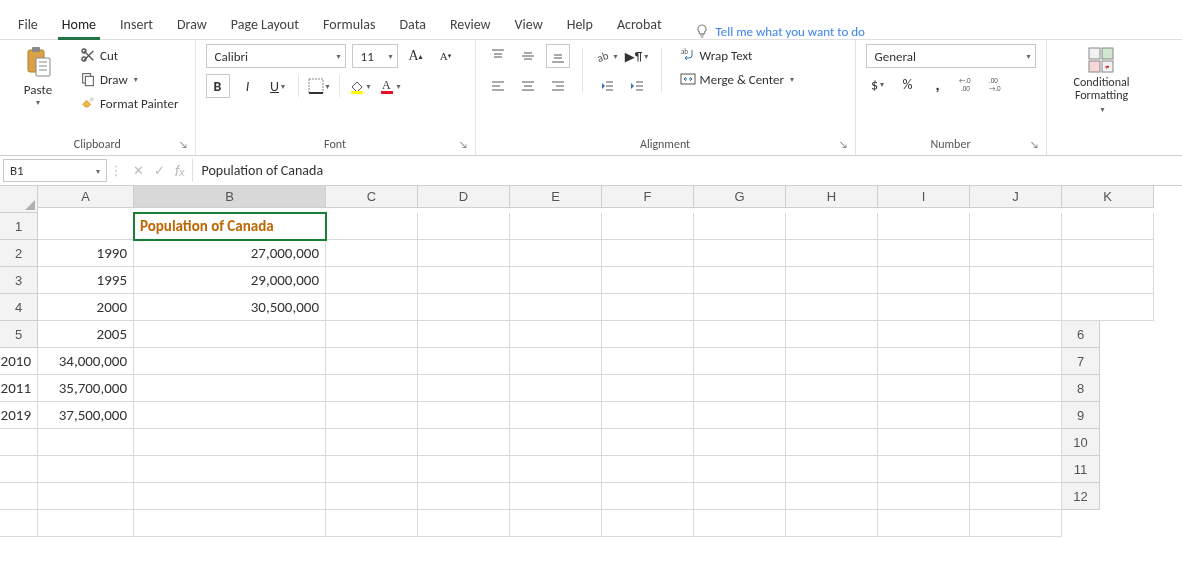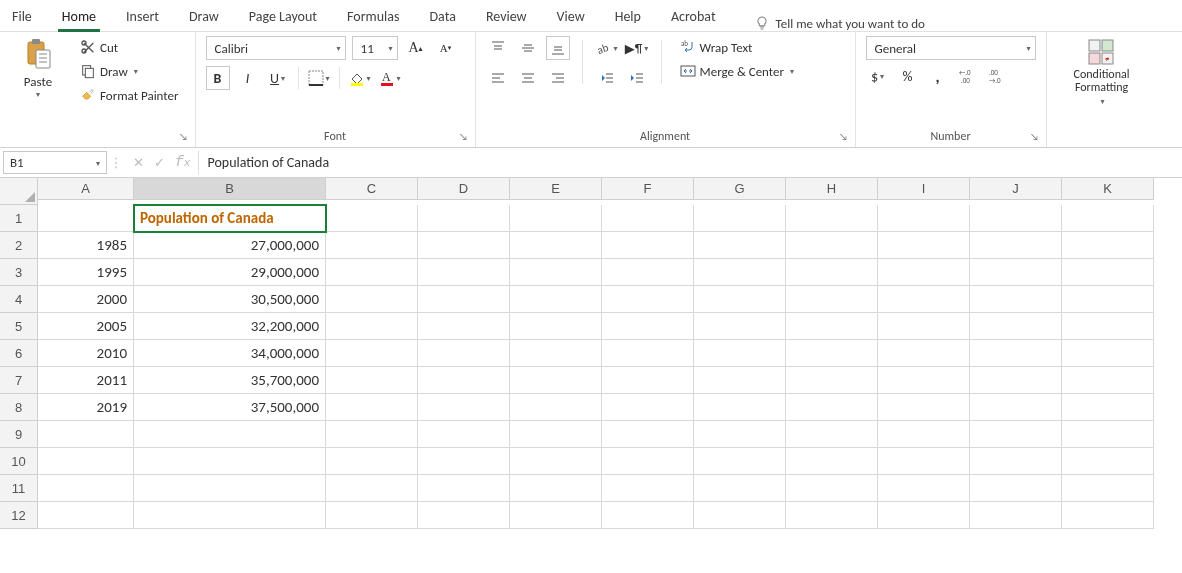--- a/index.html
+++ b/index.html
@@ -1,23 +1,23 @@
 <!DOCTYPE html>
 <html><head>
 <meta charset="utf-8">
 <style>
 * { box-sizing: border-box; margin: 0; padding: 0; }
 body { font-family: "Segoe UI", Calibri, Arial, sans-serif; font-size: 13px; color: #333; background: #fff; overflow: hidden; width: 1182px; height: 573px; }
 
 
-.tabs { display: flex; align-items: flex-end; height: 32px; border-bottom: 1px solid #e0e0e0; background: #fff; gap: 6px; }
+.tabs { display: flex; align-items: flex-end; height: 40px; padding-left: 6px; border-bottom: 1px solid #e0e0e0; background: #fff; gap: 0; }
 .tab { padding: 6px 12px 6px; font-size: 14px; color: #444; cursor: pointer; position: relative; }
 .tab.active { color: #222; }
 .tab.active::after { content: ""; position: absolute; left: 8px; right: 8px; bottom: -1px; height: 3px; background: #217346; }
-.tell-me-wrap { display: flex; align-items: center; gap: 6px; margin-left: 20px; color: #404040; }
+.tell-me-wrap { display: flex; align-items: center; gap: 6px; margin-left: 20px; color: #3b82f6; }
 .tell-me-wrap .bulb { width: 16px; height: 16px; }
 
 
 .ribbon { display: flex; height: 116px; border-bottom: 1px solid #d0d0d0; background: #fff; }
 .group { border-right: 1px solid #e3e3e3; padding: 4px 10px 0 10px; display: flex; flex-direction: column; justify-content: space-between; position: relative; }
 .group-body { display: flex; align-items: flex-start; gap: 8px; flex: 1; }
 .group-label { text-align: center; font-size: 12px; color: #555; padding: 3px 0 4px; position: relative; }
 .group-launcher { position: absolute; right: 4px; bottom: 4px; width: 14px; height: 14px; display: flex; align-items: center; justify-content: center; color: #777; font-size: 10px; cursor: pointer; }
 .btn { display: flex; align-items: center; gap: 4px; padding: 3px 6px; font-size: 13px; color: #333; cursor: pointer; border-radius: 2px; }
 .vstack { display: flex; flex-direction: column; gap: 2px; }
@@ -35,21 +35,21 @@
 
 svg { display: block; }
 
 
 .formula-bar { display: flex; align-items: stretch; height: 30px; border-bottom: 1px solid #d0d0d0; }
 .name-box { width: 104px; border: 1px solid #c8c8c8; margin: 3px 0 3px 3px; display: flex; align-items: center; padding: 0 6px; font-size: 13px; }
 .name-box .caret-sm { margin-left: auto; }
 .fb-sep { width:18px; display:flex; align-items:center; justify-content:center; color:#bbb;}
 .fb-icons { display: flex; align-items: center; gap: 10px; padding: 0 8px; }
 .fb-icons span { color: #bbb; cursor: pointer; }
-.fx { font-style: italic; color: #666; font-family: Liberation Mono, monospace; font-size: 15px; }
+.fx { font-style: italic; color: #666; font-family: Liberation Sans, sans-serif; font-size: 15px; }
 .formula-input { flex: 1; display: flex; align-items: center; padding: 0 8px; font-size: 14px; color: #333; border-left:1px solid #e0e0e0; margin:3px 0;}
 
 
 .grid { display: grid; grid-template-columns: 38px 96px 192px repeat(9, 92px); }
 .gcell { border-right: 1px solid #d9d9d9; border-bottom: 1px solid #d9d9d9; height: 27px; display: flex; align-items: center; padding: 0 6px; font-size: 15px; font-family: Calibri, Arial, sans-serif; background: #fff; }
 .ghead { background: #f3f3f3; justify-content: center; color: #555; font-size: 13px; height: 22px; font-family:"Segoe UI",sans-serif; border-right:1px solid #cfcfcf; border-bottom:1px solid #cfcfcf;}
 .ghead.sel { background: #d8d8d8; }
 .rhead { background: #f3f3f3; justify-content: center; color: #555; font-size: 13px; width: 38px; font-family:"Segoe UI",sans-serif; border-right:1px solid #cfcfcf; border-bottom:1px solid #cfcfcf;}
 .corner { background: #f3f3f3; border-right:1px solid #cfcfcf; border-bottom:1px solid #cfcfcf; position:relative;}
 .corner::after{content:"";position:absolute;right:2px;bottom:2px;width:0;height:0;border-left:10px solid transparent;border-bottom:10px solid #b0b0b0;}
@@ -124,20 +124,21 @@
           <span class="icon">
             <svg width="16" height="16" viewBox="0 0 24 24">
                 <path d="M4 14l6-6 6 6-4 4H8z" fill="#f0b84a" stroke="#c88c1a"></path>
                 <path d="M14 8l4-4 2 2-4 4" stroke="#888" fill="none"></path>
               </svg>
           </span>
           <span>Format Painter</span>
         </div>
       </div>
     </div>
+    <div class="group-label">Clipboard</div>
     <div class="group-launcher">↘</div>
   </div>
 
   <div class="group" style="min-width:280px">
     <div class="group-body" style="flex-direction:column; gap:6px;">
       <div class="row">
         <div class="select-box" style="width:140px">
           <span>Calibri</span>
           <span class="caret-sm">▾</span>
         </div>
@@ -422,21 +423,21 @@
     <div class="gcell"></div>
     <div class="gcell"></div>
     <div class="gcell"></div>
     <div class="gcell"></div>
     <div class="gcell"></div>
     <div class="gcell"></div>
     <div class="gcell"></div>
     <div class="gcell"></div>
     <div class="gcell"></div>
     <div class="gcell rhead">2</div>
-    <div class="gcell num">1985</div>
+    <div class="gcell num">1990</div>
     <div class="gcell num">27,000,000</div>
     <div class="gcell"></div>
     <div class="gcell"></div>
     <div class="gcell"></div>
     <div class="gcell"></div>
     <div class="gcell"></div>
     <div class="gcell"></div>
     <div class="gcell"></div>
     <div class="gcell"></div>
     <div class="gcell"></div>
@@ -459,21 +460,20 @@
     <div class="gcell"></div>
     <div class="gcell"></div>
     <div class="gcell"></div>
     <div class="gcell"></div>
     <div class="gcell"></div>
     <div class="gcell"></div>
     <div class="gcell"></div>
     <div class="gcell"></div>
     <div class="gcell rhead">5</div>
     <div class="gcell num">2005</div>
-    <div class="gcell num">32,200,000</div>
     <div class="gcell"></div>
     <div class="gcell"></div>
     <div class="gcell"></div>
     <div class="gcell"></div>
     <div class="gcell"></div>
     <div class="gcell"></div>
     <div class="gcell"></div>
     <div class="gcell"></div>
     <div class="gcell"></div>
     <div class="gcell rhead">6</div>

